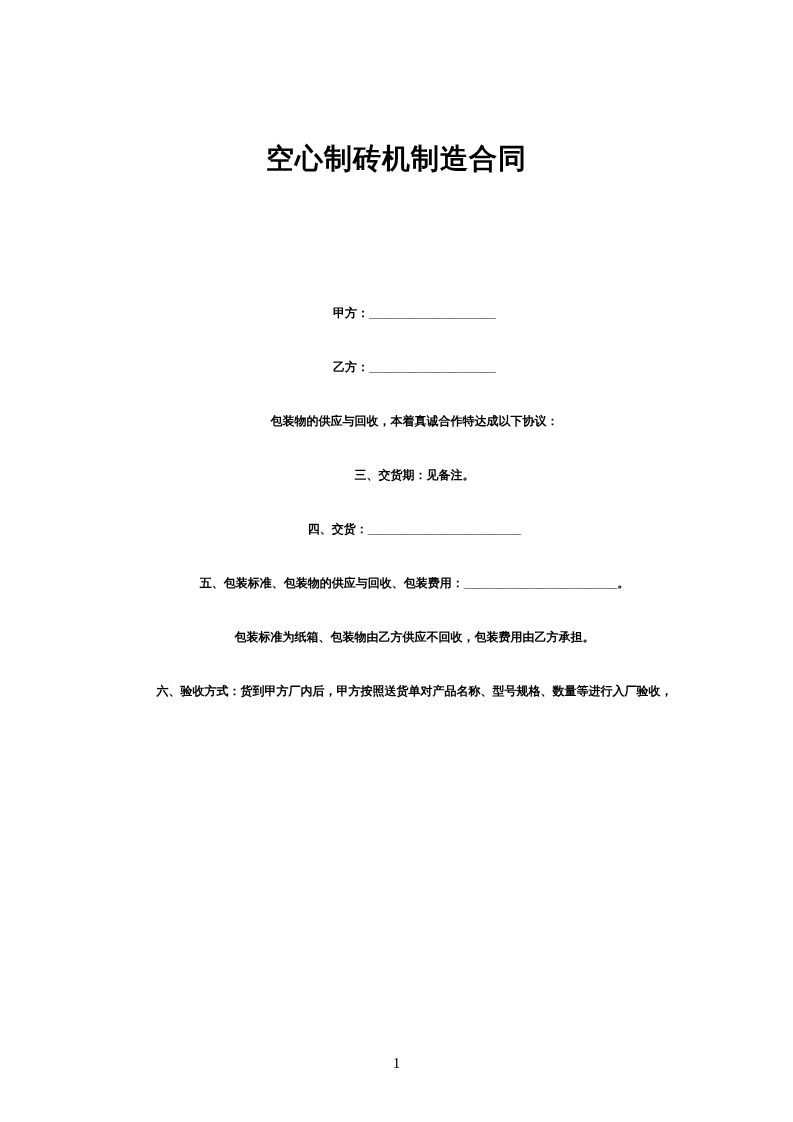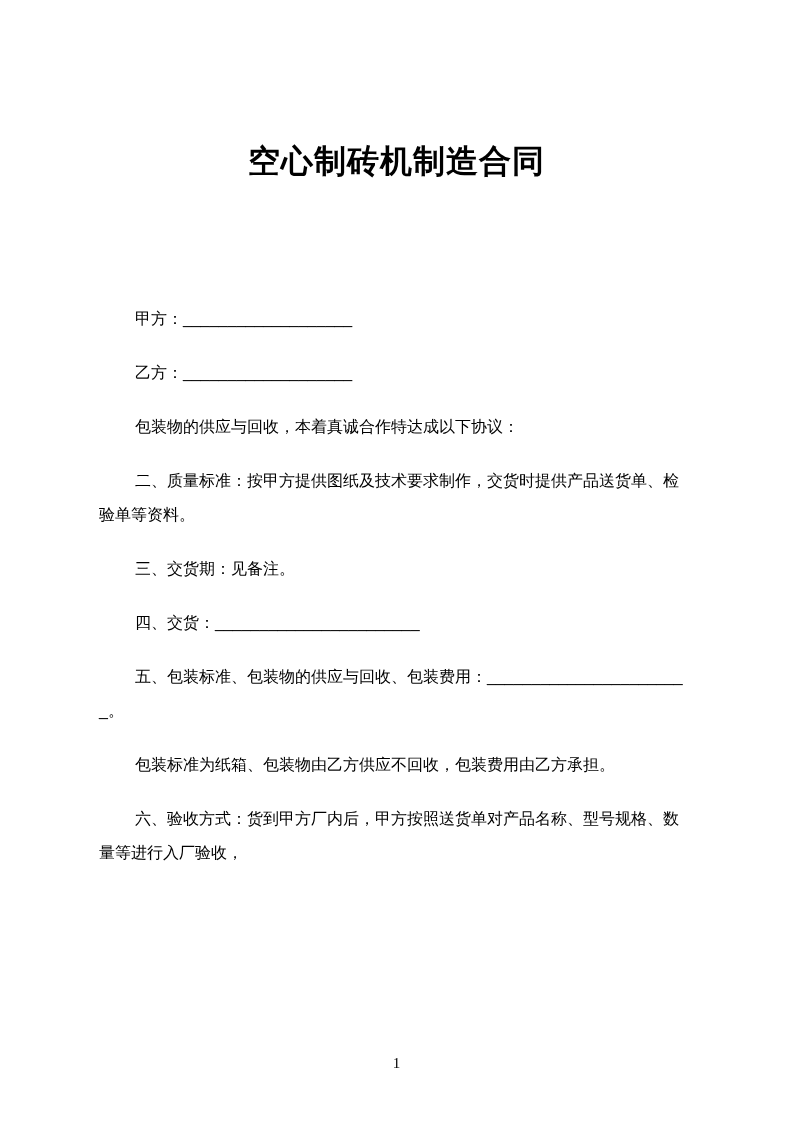--- a/index.html
+++ b/index.html
@@ -18,36 +18,37 @@
       position: relative;
       width: 793px;
       height: 1122px;
       background: #ffffff;
       box-sizing: border-box;
     }
     .doc-title {
       margin: 0;
       padding-top: 140px;
       text-align: center;
-      font-size: 32px;
+      font-size: 28px;
       font-weight: bold;
       letter-spacing: 1px;
     }
     .content {
       margin: 0 99px;
       padding-top: 118px;
     }
     .para {
       margin: 0 0 20px 0;
-      font-size: 16px;
-      font-weight: normal;
+      font-size: 12px;
+      font-weight: bold;
       line-height: 34px;
       text-indent: 36px;
       word-break: break-all;
       overflow-wrap: anywhere;
+      text-align: center;
     }
     .page-number {
       position: absolute;
       bottom: 50px;
       left: 0;
       right: 0;
       text-align: center;
       font-size: 15px;
       font-weight: normal;
       font-family: "Liberation Serif", serif;
@@ -57,21 +58,20 @@
 <body>
 
 <div class="page">
 
   <h1 class="doc-title">空心制砖机制造合同</h1>
 
   <div class="content">
     <p class="para">甲方：___________________</p>
     <p class="para">乙方：___________________</p>
     <p class="para">包装物的供应与回收，本着真诚合作特达成以下协议：</p>
-    <p class="para">二、质量标准：按甲方提供图纸及技术要求制作，交货时提供产品送货单、检验单等资料。</p>
     <p class="para">三、交货期：见备注。</p>
     <p class="para">四、交货：_______________________</p>
     <p class="para">五、包装标准、包装物的供应与回收、包装费用：_______________________。</p>
     <p class="para">包装标准为纸箱、包装物由乙方供应不回收，包装费用由乙方承担。</p>
     <p class="para">六、验收方式：货到甲方厂内后，甲方按照送货单对产品名称、型号规格、数量等进行入厂验收，</p>
   </div>
 
   <div class="page-number">1</div>
 
 </div>

